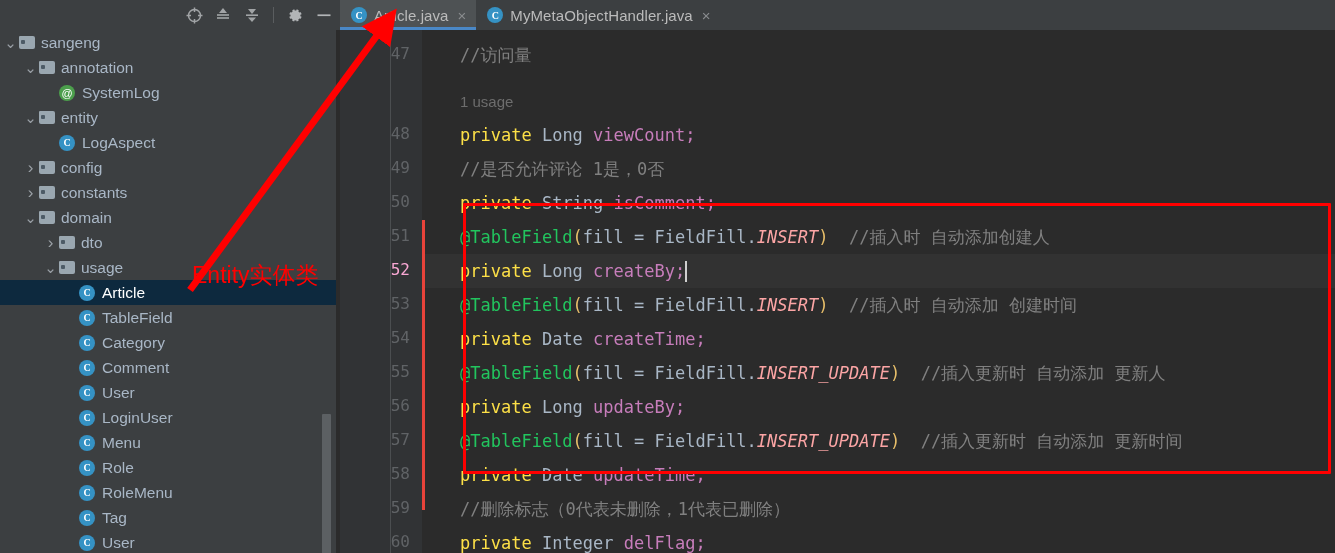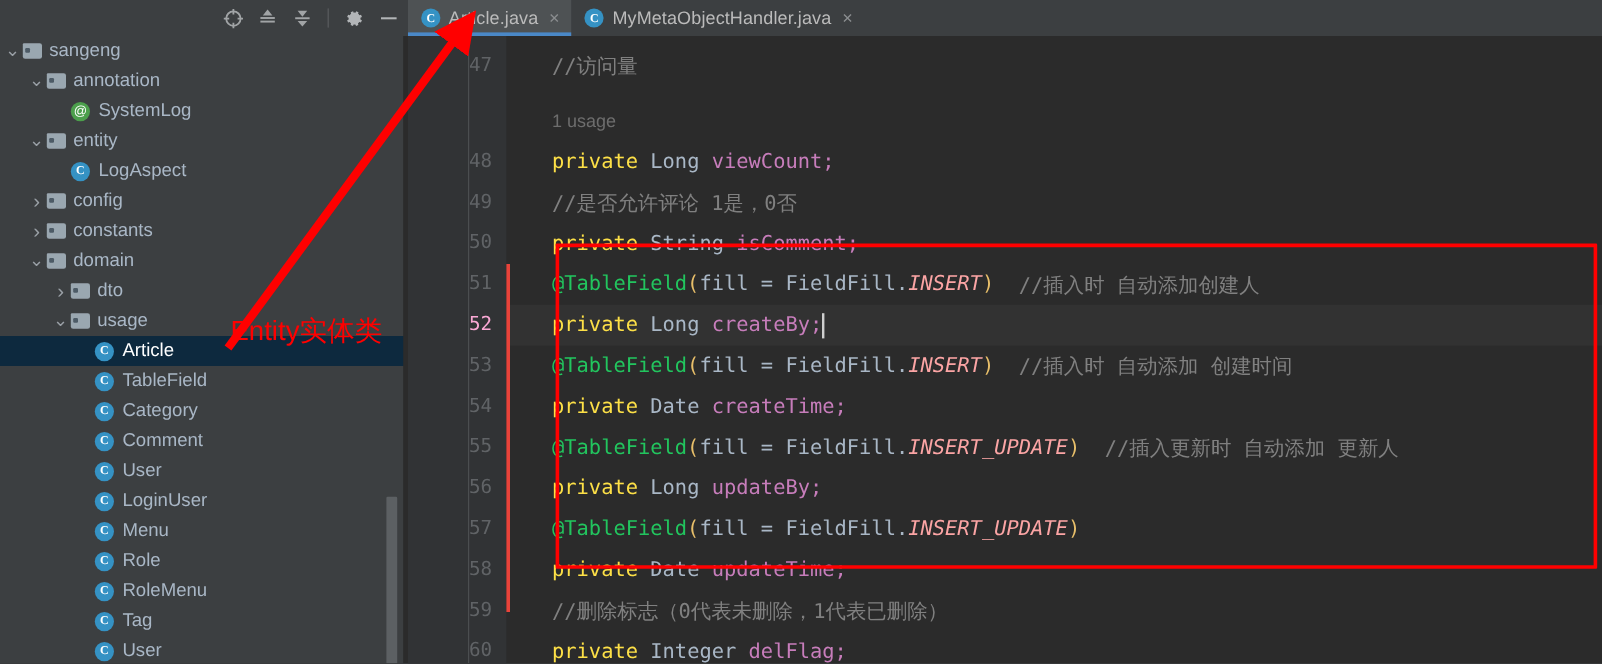--- a/index.html
+++ b/index.html
@@ -518,21 +518,21 @@
           <div class="cline" style="top: 54px;"><span class="usage">1 usage</span></div>
           <div class="cline" style="top: 88px;"><span class="kw">private</span><span class="punct"> </span><span class="type">Long</span><span class="punct"> </span><span class="ident">viewCount</span><span class="ident">;</span></div>
           <div class="cline" style="top: 122px;"><span class="cmt">//是否允许评论 1是，0否</span></div>
           <div class="cline" style="top: 156px;"><span class="kw">private</span><span class="punct"> </span><span class="type">String</span><span class="punct"> </span><span class="ident">isComment</span><span class="ident">;</span></div>
           <div class="cline" style="top: 190px;"><span class="ann">@TableField</span><span class="paren">(</span><span class="type">fill = FieldFill.</span><span class="stat">INSERT</span><span class="paren">)</span><span class="punct">  </span><span class="cmt">//插入时 自动添加创建人</span></div>
           <div class="cline current-line" style="top: 224px;"><span class="kw">private</span><span class="punct"> </span><span class="type">Long</span><span class="punct"> </span><span class="ident">createBy</span><span class="ident">;</span><span class="caret"></span></div>
           <div class="cline" style="top: 258px;"><span class="ann">@TableField</span><span class="paren">(</span><span class="type">fill = FieldFill.</span><span class="stat">INSERT</span><span class="paren">)</span><span class="punct">  </span><span class="cmt">//插入时 自动添加 创建时间</span></div>
           <div class="cline" style="top: 292px;"><span class="kw">private</span><span class="punct"> </span><span class="type">Date</span><span class="punct"> </span><span class="ident">createTime</span><span class="ident">;</span></div>
           <div class="cline" style="top: 326px;"><span class="ann">@TableField</span><span class="paren">(</span><span class="type">fill = FieldFill.</span><span class="stat">INSERT_UPDATE</span><span class="paren">)</span><span class="punct">  </span><span class="cmt">//插入更新时 自动添加 更新人</span></div>
           <div class="cline" style="top: 360px;"><span class="kw">private</span><span class="punct"> </span><span class="type">Long</span><span class="punct"> </span><span class="ident">updateBy</span><span class="ident">;</span></div>
-          <div class="cline" style="top: 394px;"><span class="ann">@TableField</span><span class="paren">(</span><span class="type">fill = FieldFill.</span><span class="stat">INSERT_UPDATE</span><span class="paren">)</span><span class="punct">  </span></div>
+          <div class="cline" style="top: 394px;"><span class="ann">@TableField</span><span class="paren">(</span><span class="type">fill = FieldFill.</span><span class="stat">INSERT_UPDATE</span><span class="paren">)</span><span class="punct">  </span><span class="cmt">//插入更新时 自动添加 更新时间</span></div>
           <div class="cline" style="top: 428px;"><span class="kw">private</span><span class="punct"> </span><span class="type">Date</span><span class="punct"> </span><span class="ident">updateTime</span><span class="ident">;</span></div>
           <div class="cline" style="top: 462px;"><span class="cmt">//删除标志（0代表未删除，1代表已删除）</span></div>
           <div class="cline" style="top: 496px;"><span class="kw">private</span><span class="punct"> </span><span class="type">Integer</span><span class="punct"> </span><span class="ident">delFlag</span><span class="ident">;</span></div>
         </div>
     <div class="mod-bar" style="top: 190px; height: 290px;"></div>
       </div>
   </div>
 
   <svg class="overlay">
     <defs>

